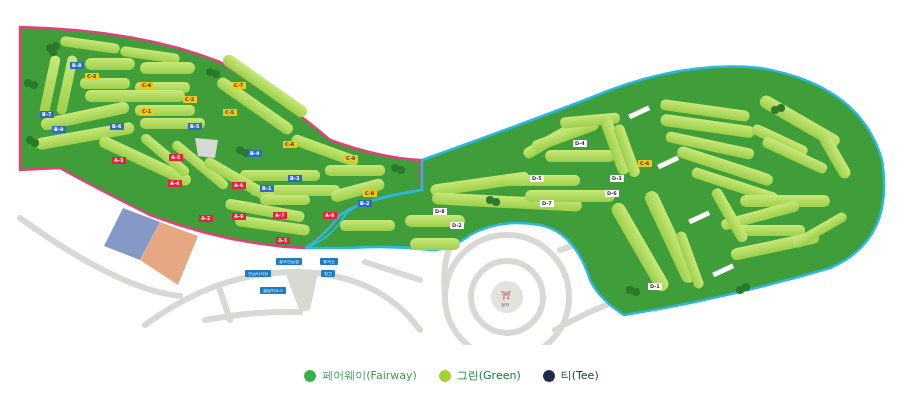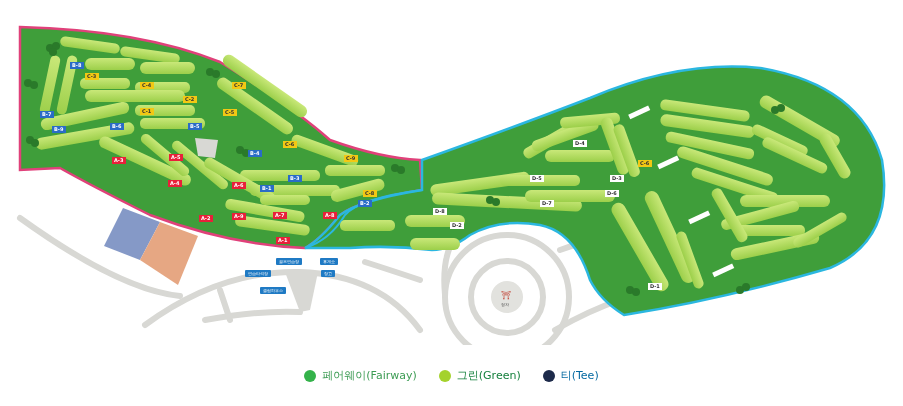--- a/index.html
+++ b/index.html
@@ -237,15 +237,15 @@
   <div class="legend-item">
     <span class="dot" style="background:#34b24a"></span>
     <span style="color:#3d9c54">페어웨이(Fairway)</span>
   </div>
   <div class="legend-item">
     <span class="dot" style="background:#a4d22c"></span>
     <span style="color:#15803d">그린(Green)</span>
   </div>
   <div class="legend-item">
     <span class="dot" style="background:#1d2a4a"></span>
-    <span style="color:#0369a1">티(Tee)</span>
+    <span style="color:#14532d">티(Tee)</span>
   </div>
 </div>
 
 </body></html>

